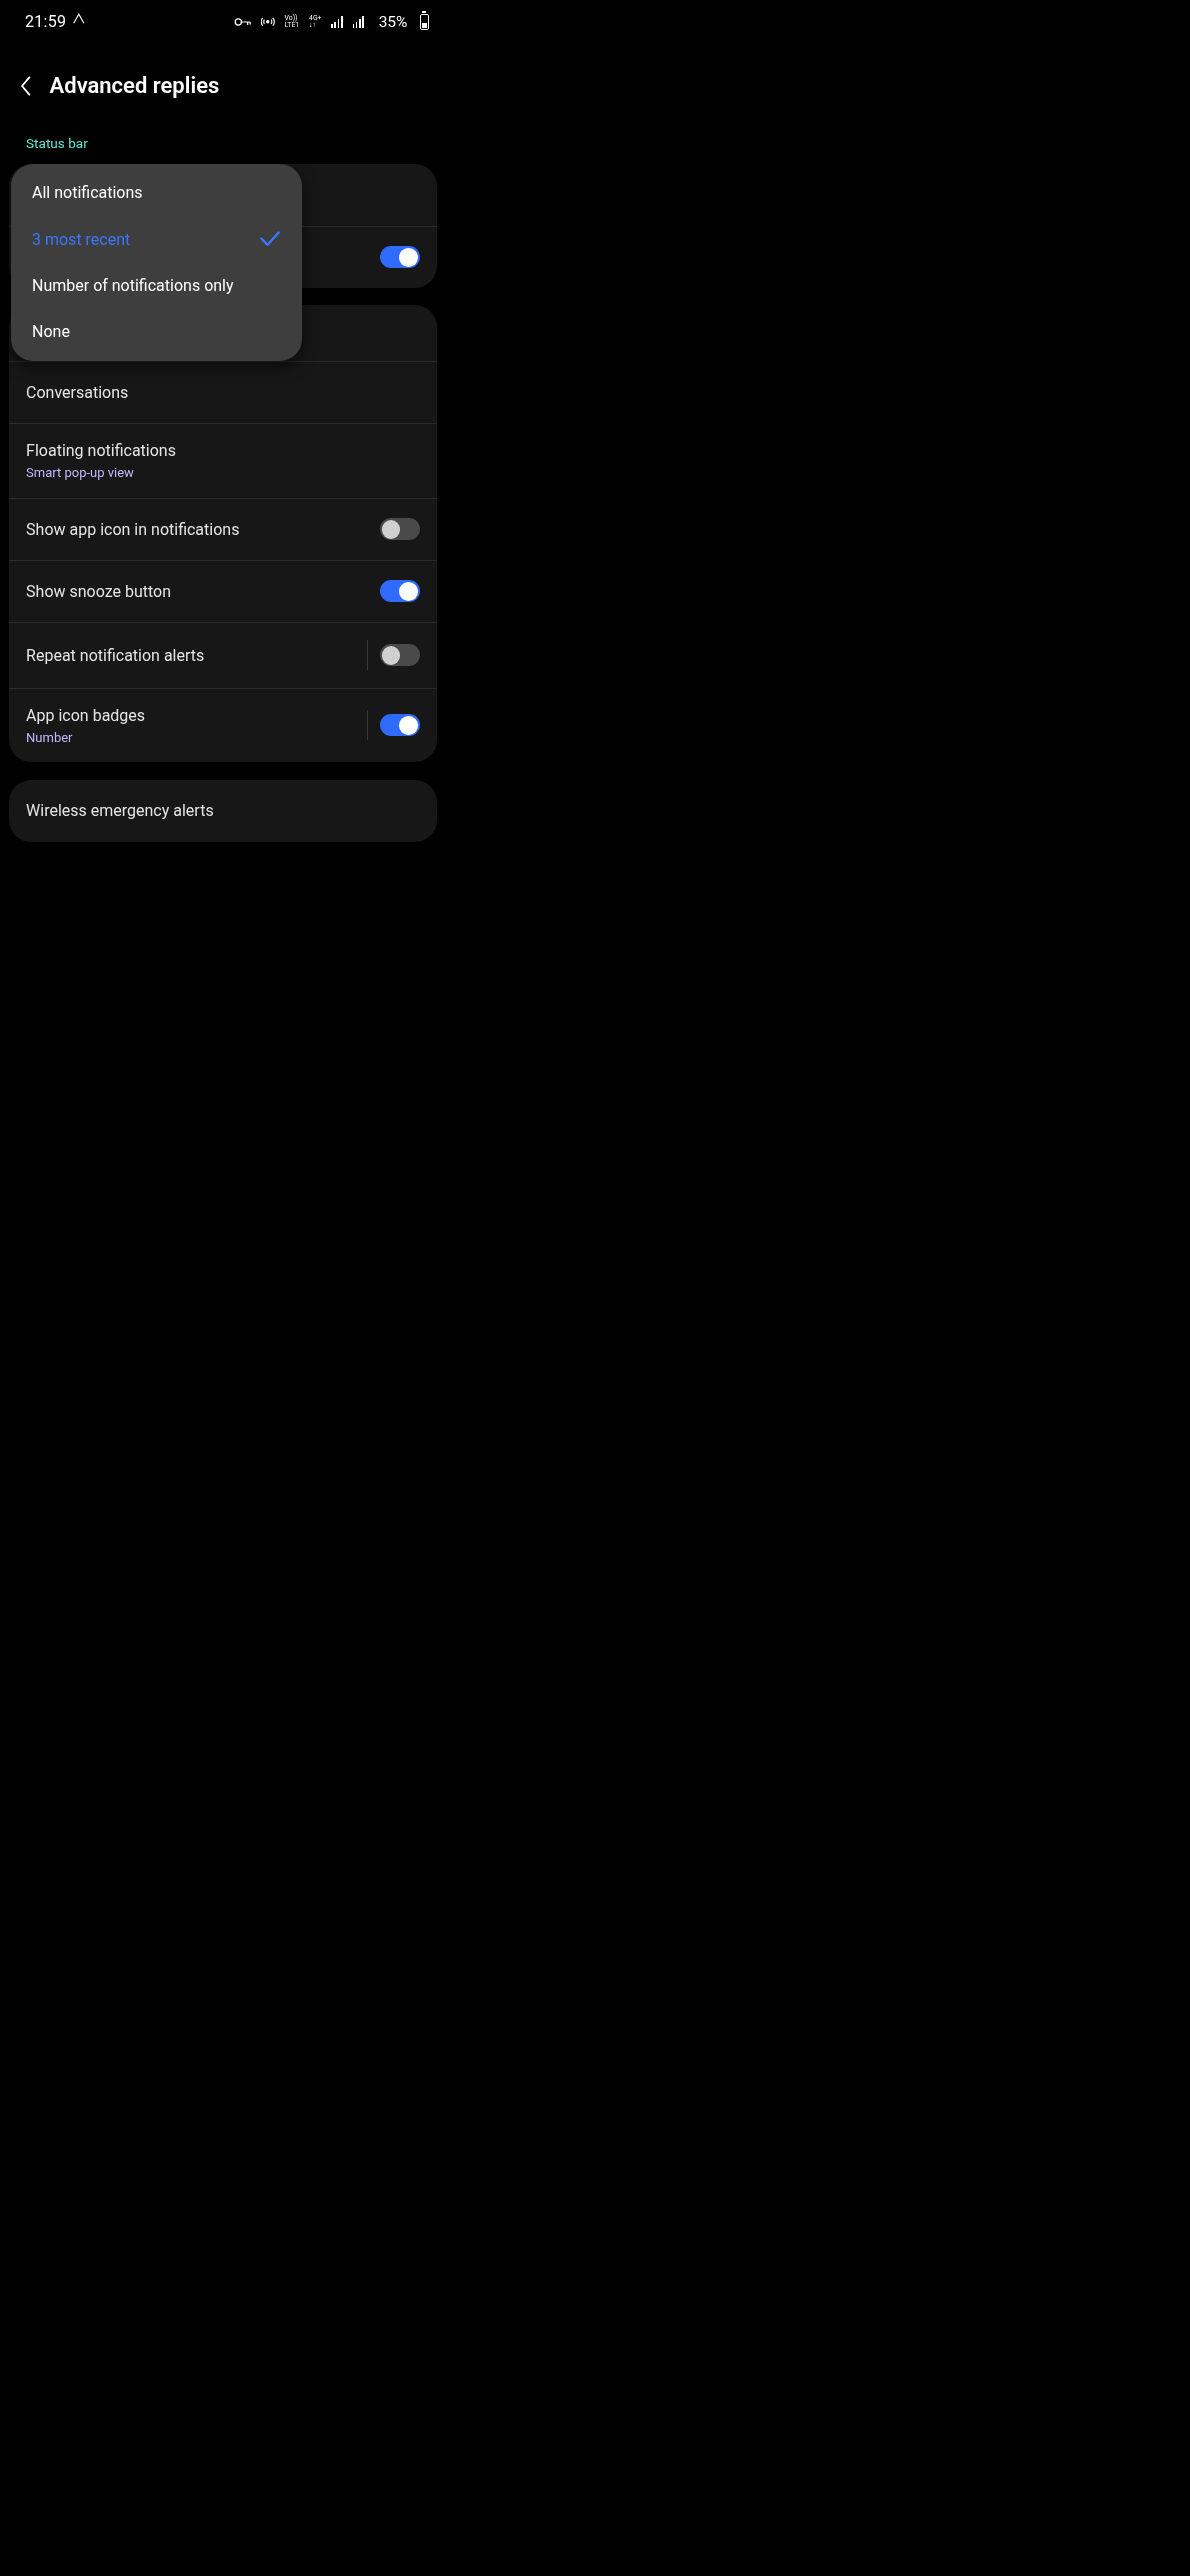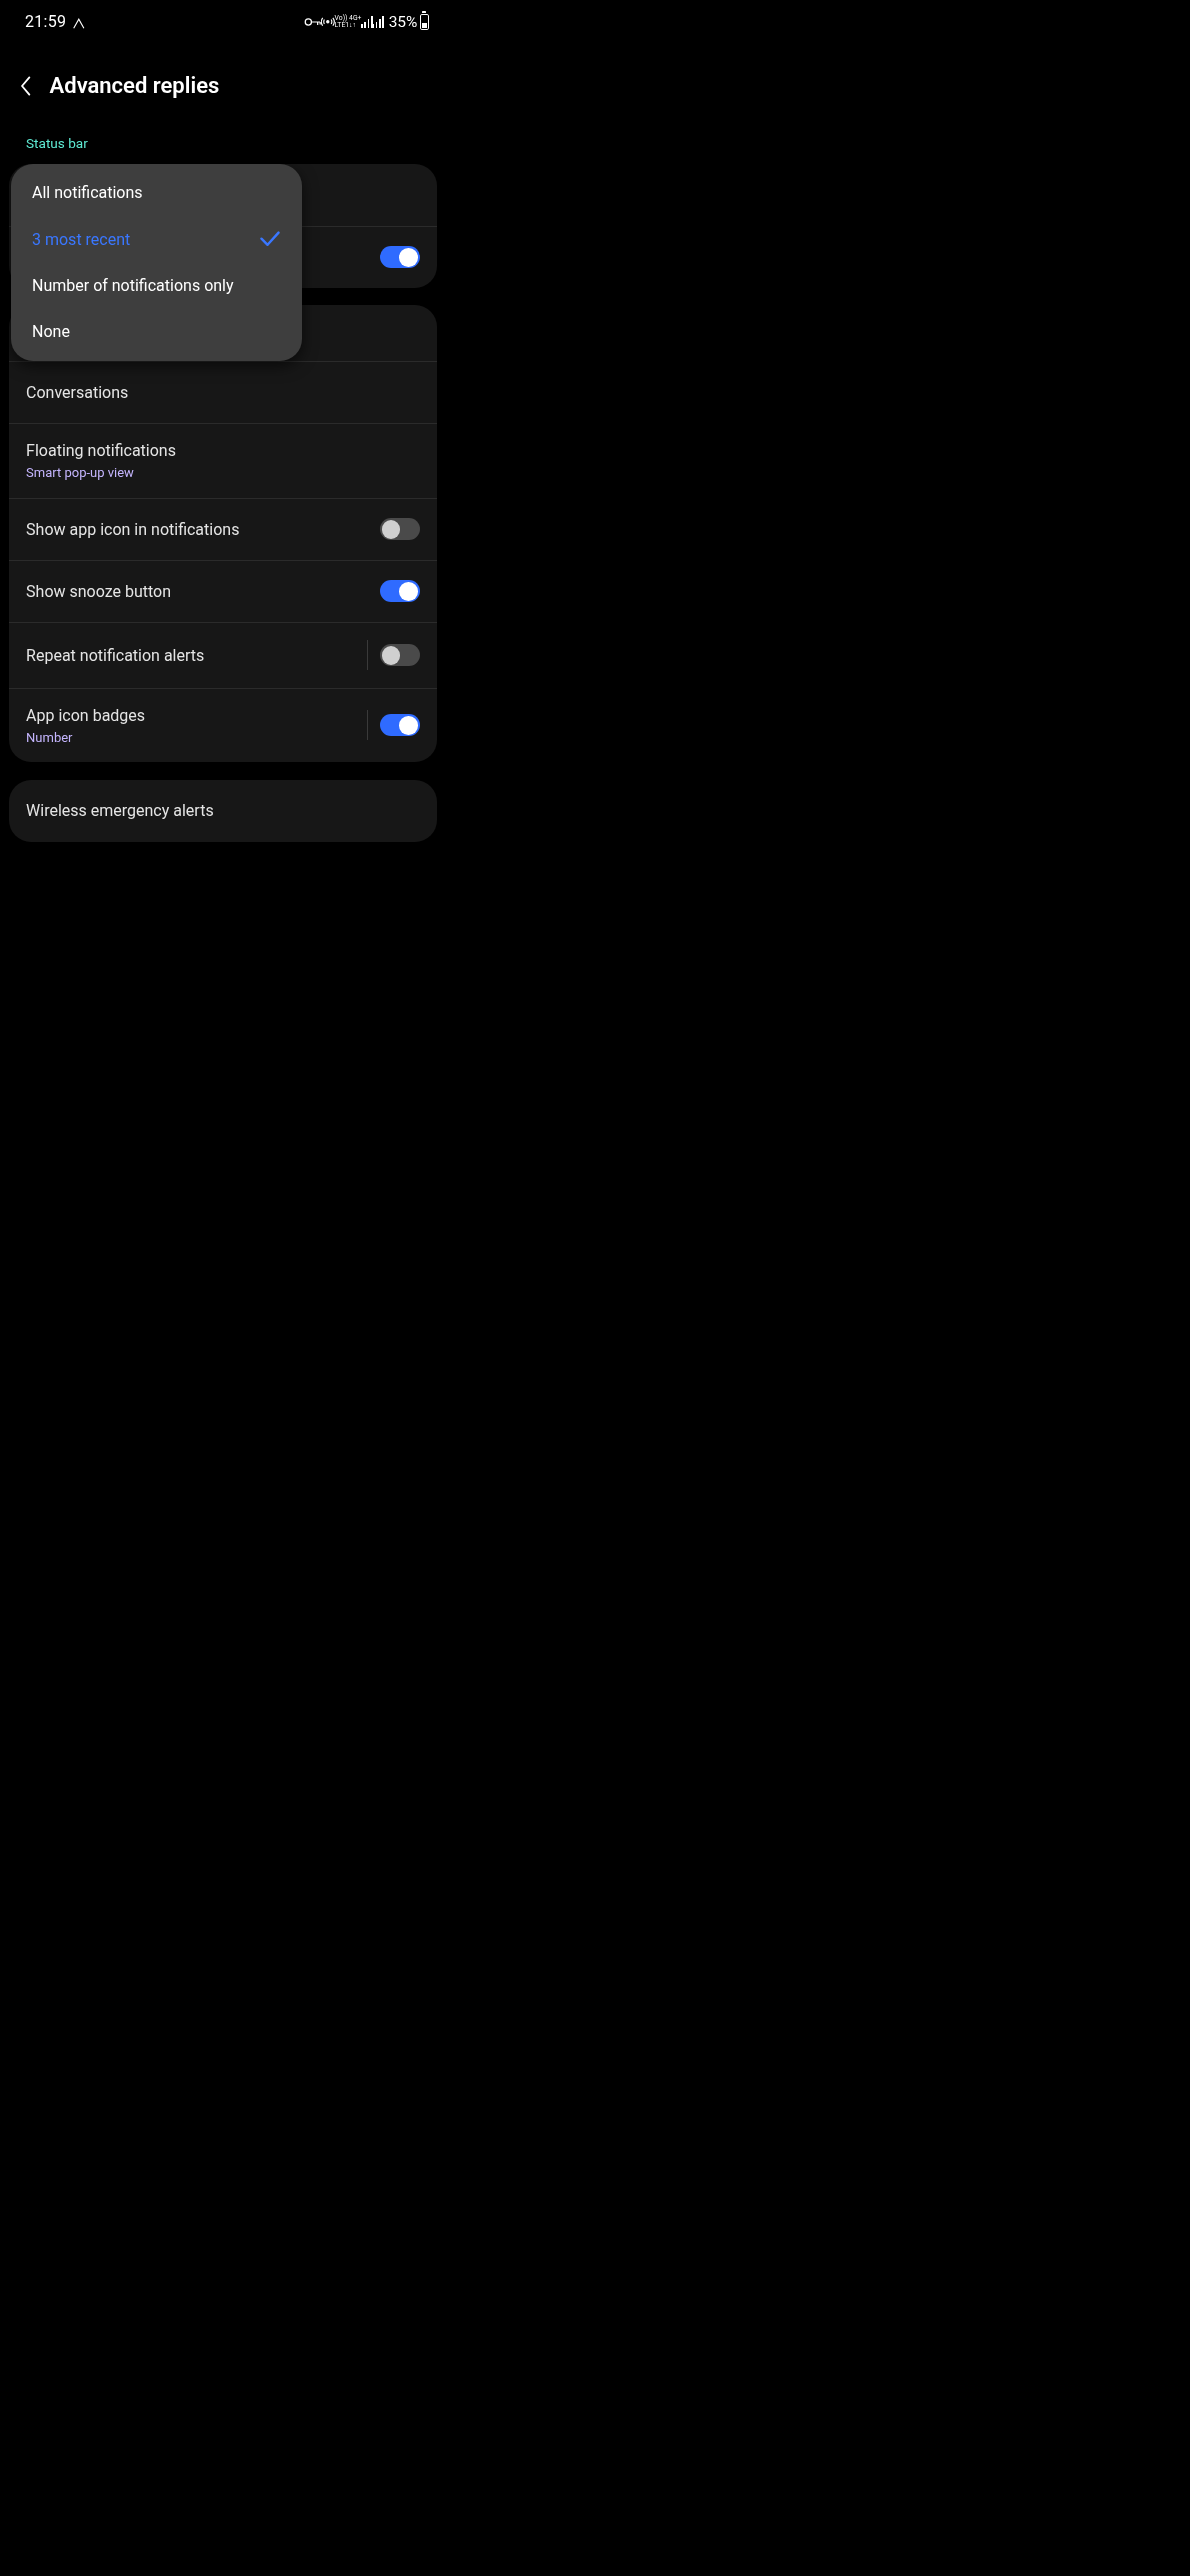--- a/index.html
+++ b/index.html
@@ -13,22 +13,22 @@
     
     .status-bar {
       height: 43px;
       display: flex;
       align-items: center;
       justify-content: space-between;
       padding: 0 17.4px 0 25px;
       font-size: 16px;
       font-weight: 400;
     }
-    .status-left { display: flex; align-items: flex-end; gap: 6px; letter-spacing: 0.3px; }
-    .status-right { display: flex; align-items: center; gap: 0; }
+    .status-left { display: flex; align-items: flex-start; gap: 6px; letter-spacing: 0.3px; }
+    .status-right { display: flex; align-items: center; gap: 10px; }
     .status-small { font-size: 6.8px; line-height: 1; text-align:left; }
     .sigbars { display:flex; align-items:flex-end; gap:1.2px; height:12.4px; }
     .sigbars span { width:1.9px; background:#fff; }
     .sigbars .b1{height:3.7px}.sigbars .b2{height:6.2px}.sigbars .b3{height:8.7px}.sigbars .b4{height:11.8px}
     .batt-txt { font-size:15.5px; margin-left:5px; }
     .batt { width:8.7px; height:16px; border:1.2px solid #fff; border-radius:1.9px; position:relative; margin-left:2.5px; }
     .batt::before { content:""; position:absolute; top:-3.1px; left:1.2px; width:3.7px; height:1.9px; background:#fff; border-radius:0.6px;}
     .batt::after  { content:""; position:absolute; bottom:0.6px; left:0.6px; right:0.6px; height:35%; background:#fff; }
     
     .page-header {

